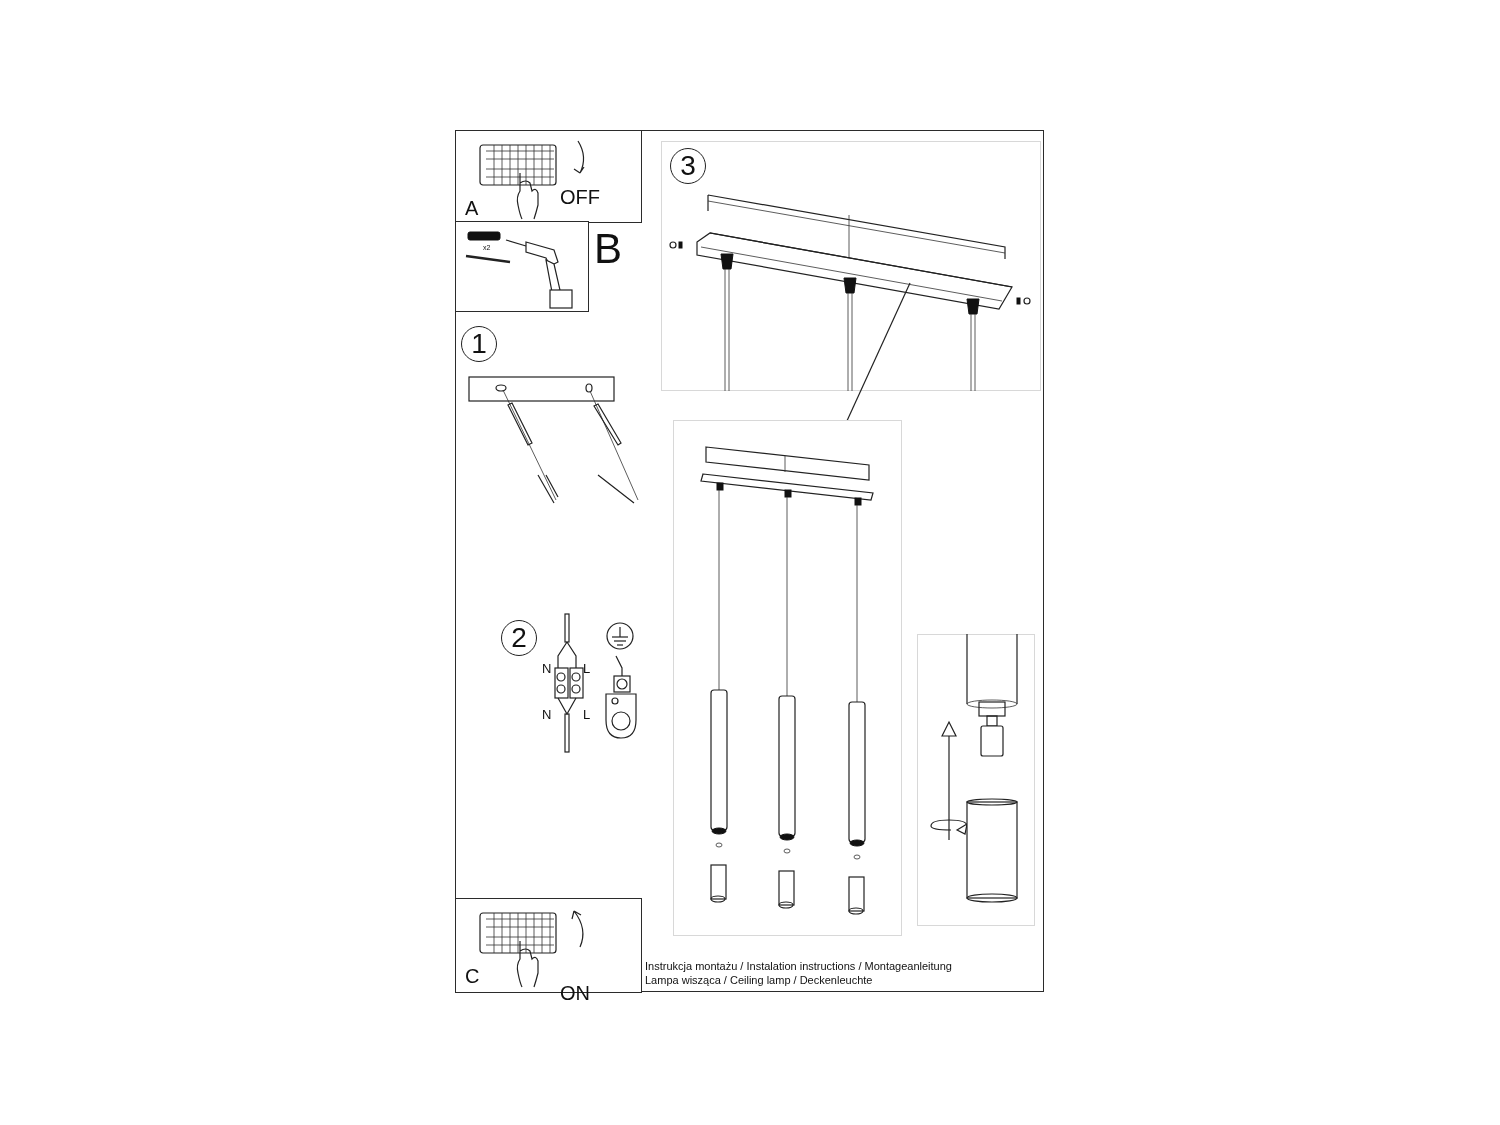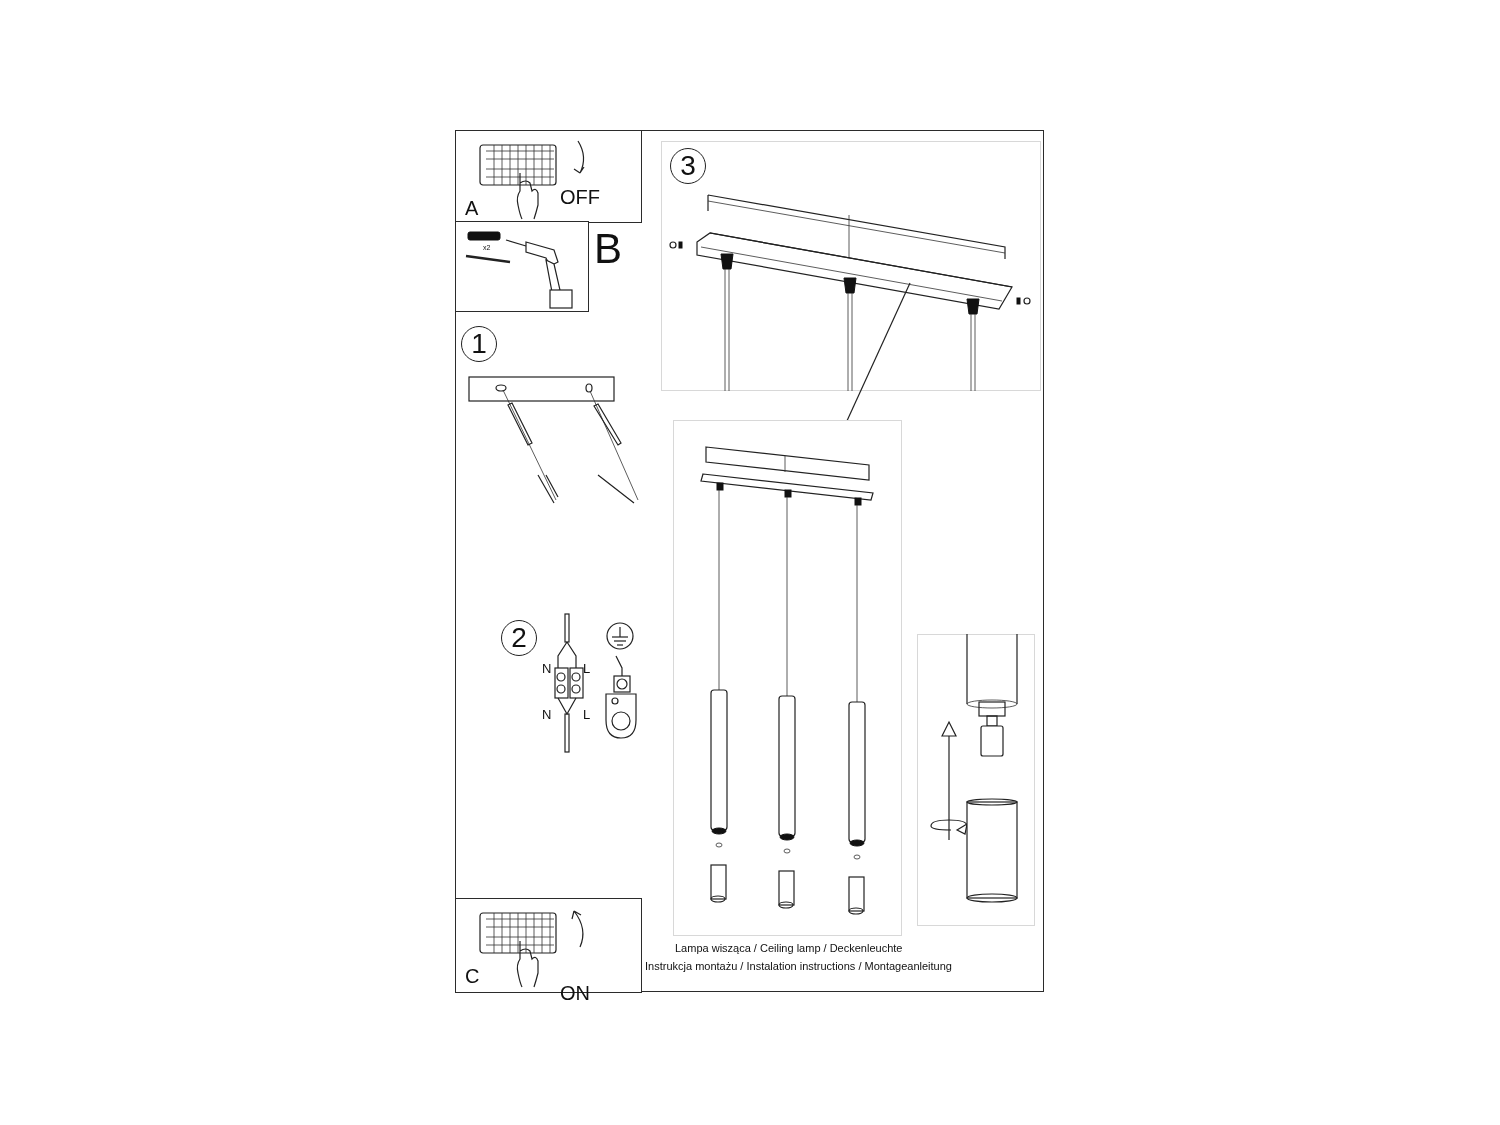--- a/index.html
+++ b/index.html
@@ -203,13 +203,13 @@
   <path class="stroke" d="M32 206 L32 98"></path>
   <path class="fillw" d="M25 102 L32 88 L39 102 Z"></path>
   <path class="stroke" d="M34 196 Q14 196 14 192 Q14 186 32 186 Q50 186 50 192"></path>
   <path class="fillw" d="M40 196 L50 190 L48 200 Z"></path>
   <rect class="fillw" x="50" y="168" width="50" height="96"></rect>
   <ellipse class="stroke" cx="75" cy="168" rx="25" ry="3"></ellipse>
   <ellipse class="stroke" cx="75" cy="264" rx="25" ry="4"></ellipse>
 </svg>
 
 <div class="caption" style="top:960px;">Instrukcja montażu / Instalation instructions / Montageanleitung</div>
-<div class="caption" style="top:942px;margin-left:30px;">Lampa wisząca / Ceiling lamp / Deckenleuchte</div>
+<div class="caption" style="top:974px;">Lampa wisząca / Ceiling lamp / Deckenleuchte</div>
 
 </body></html>

